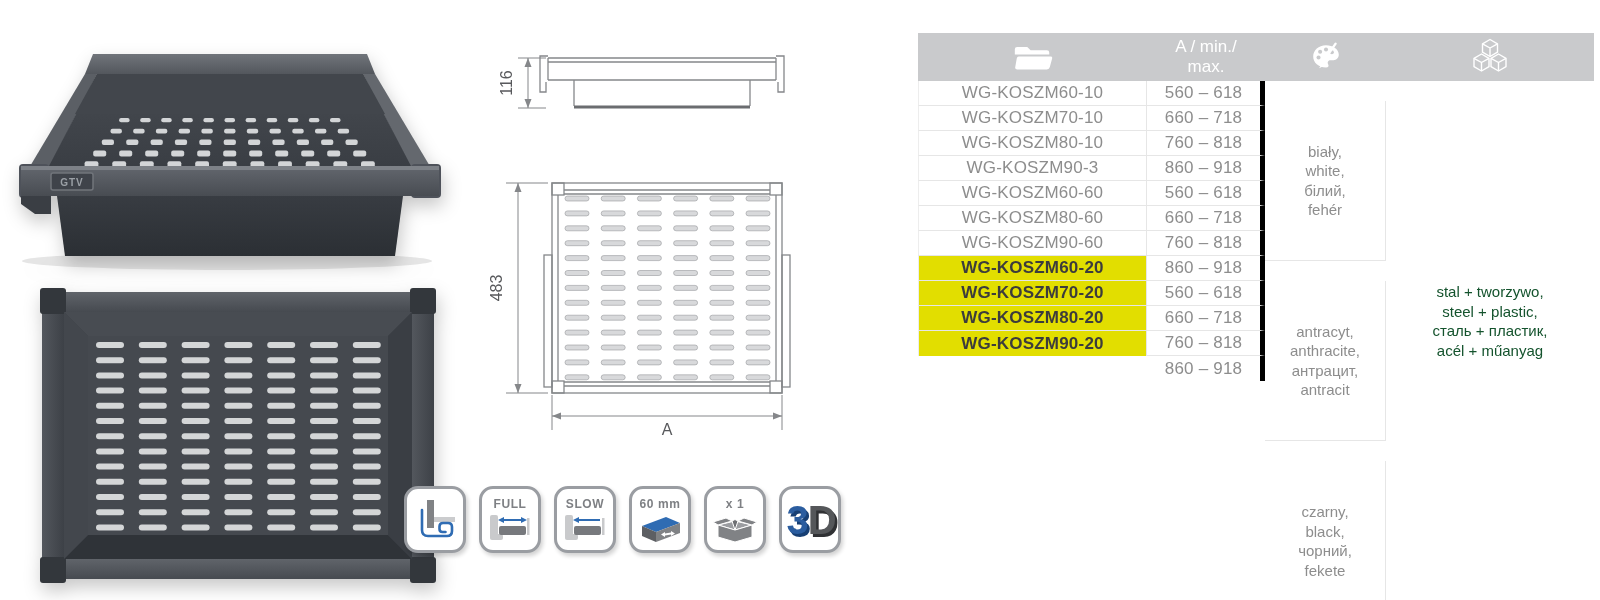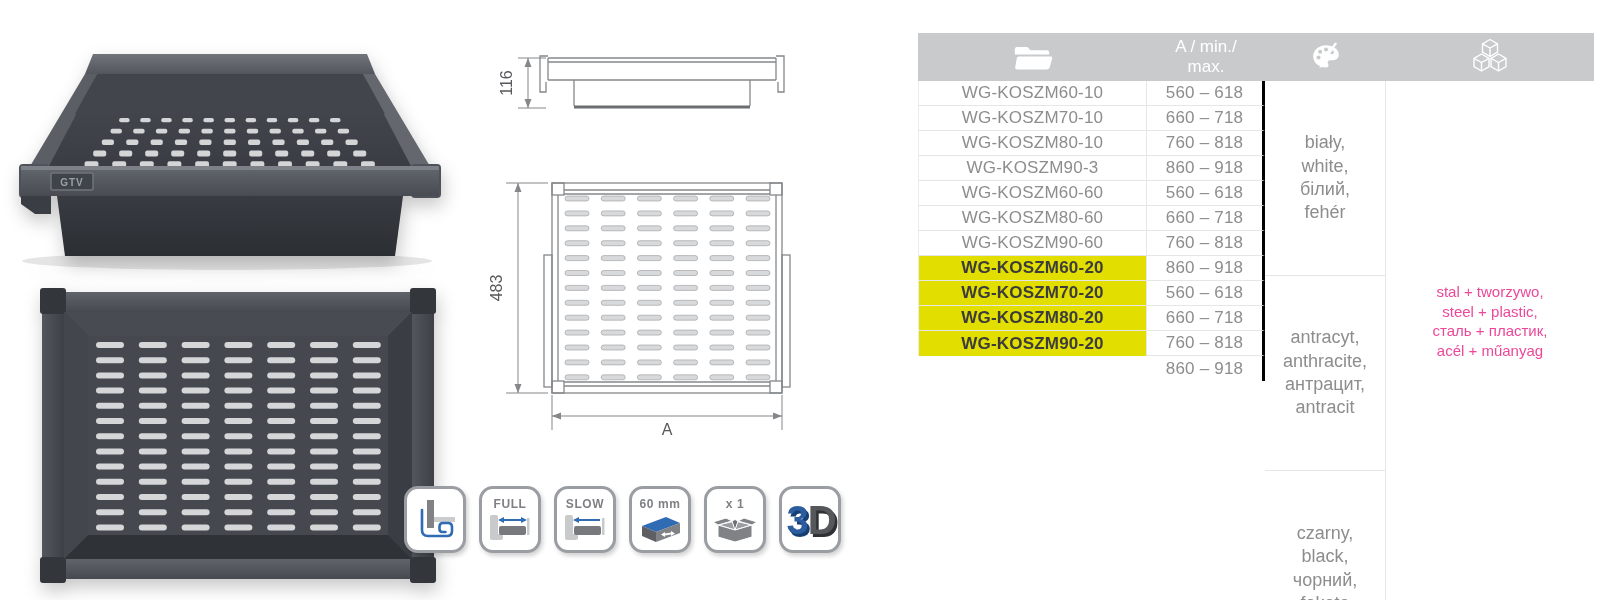--- a/index.html
+++ b/index.html
@@ -25,29 +25,29 @@
   .thead{display:flex;height:48px;background:#c9cacc;}
   .thead>div{display:flex;align-items:center;justify-content:center;box-sizing:border-box;}
   .hc1{width:229px;} .hc2{width:118px;} .hc3{width:121px;} .hc4{width:208px;}
   .hc2{color:#fff;font-size:17px;line-height:1.15;text-align:center;white-space:pre-line;}
   .tbody{display:flex;border-bottom:2px solid #75777b;}
   .colA{width:229px;} .colB{width:118px;} .colC{width:121px;} .colD{width:208px;}
   .cell{height:25px;display:flex;align-items:center;justify-content:center;
         box-sizing:border-box;border-bottom:1px solid #e6e6e6;background:#fff;
         font-size:17px;color:#8d8d8d;letter-spacing:0.2px;}
   .colA .cell{border-left:1px solid #ededed;border-right:1px solid #e6e6e6;}
-  .colB .cell{border-right:3px solid #000000;}
+  .colB .cell{border-right:5px solid #000000;}
   .colA .cell:last-child,.colB .cell:last-child{border-bottom:none;}
   .cell.hl{background:#e2de00;color:#3c3c3c;font-weight:700;}
-  .cgroup{height:195px;box-sizing:border-box;display:flex;align-items:center;justify-content:center;
+  .cgroup{height:160px;box-sizing:border-box;display:flex;align-items:center;justify-content:center;
           text-align:center;border-right:1px solid #e6e6e6;border-bottom:1px solid #e6e6e6;
-          background:#fff;font-size:18px;line-height:1.3;color:#8d8d8d;white-space:pre-line;}
+          background:#fff;font-size:15px;line-height:1.3;color:#8d8d8d;white-space:pre-line;margin-top:20px;}
   .cgroup:last-child{border-bottom:none;}
   .material{height:480px;display:flex;align-items:center;justify-content:center;text-align:center;
-            background:#fff;font-size:15px;line-height:1.3;color:#ec4899;white-space:pre-line;}
+            background:#fff;font-size:15px;line-height:1.3;color:#14532d;white-space:pre-line;}
 
   
   .dimtext{font-size:16px;fill:#58595c;font-family:"Liberation Sans",sans-serif;}
 </style>
 </head>
 <body>
 
 <div id="canvas">
 
   <svg class="abs photo" style="left:5px;top:18px;" width="450" height="255" viewBox="0 0 450 255">

